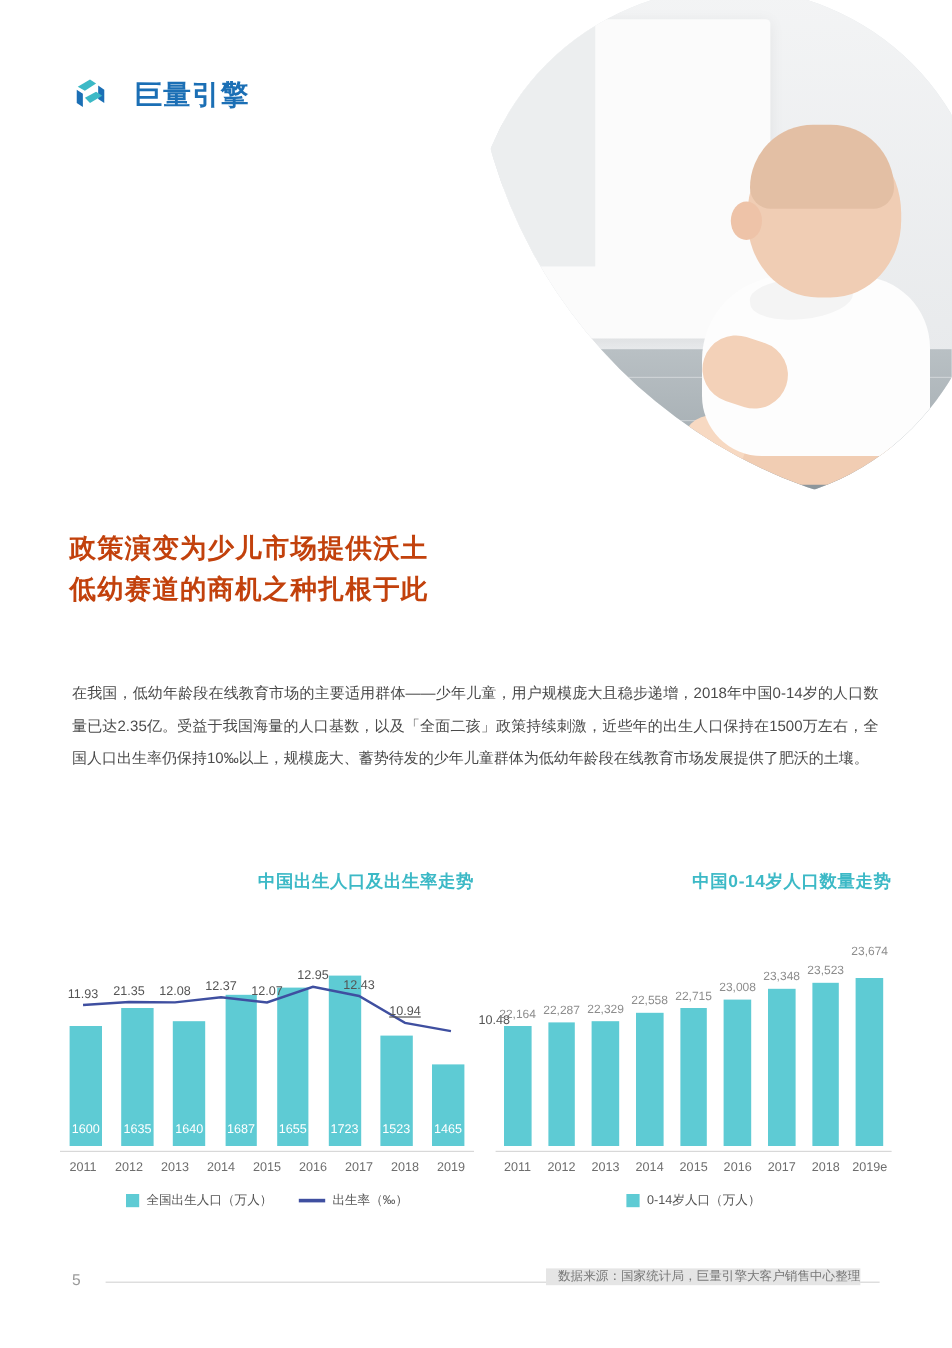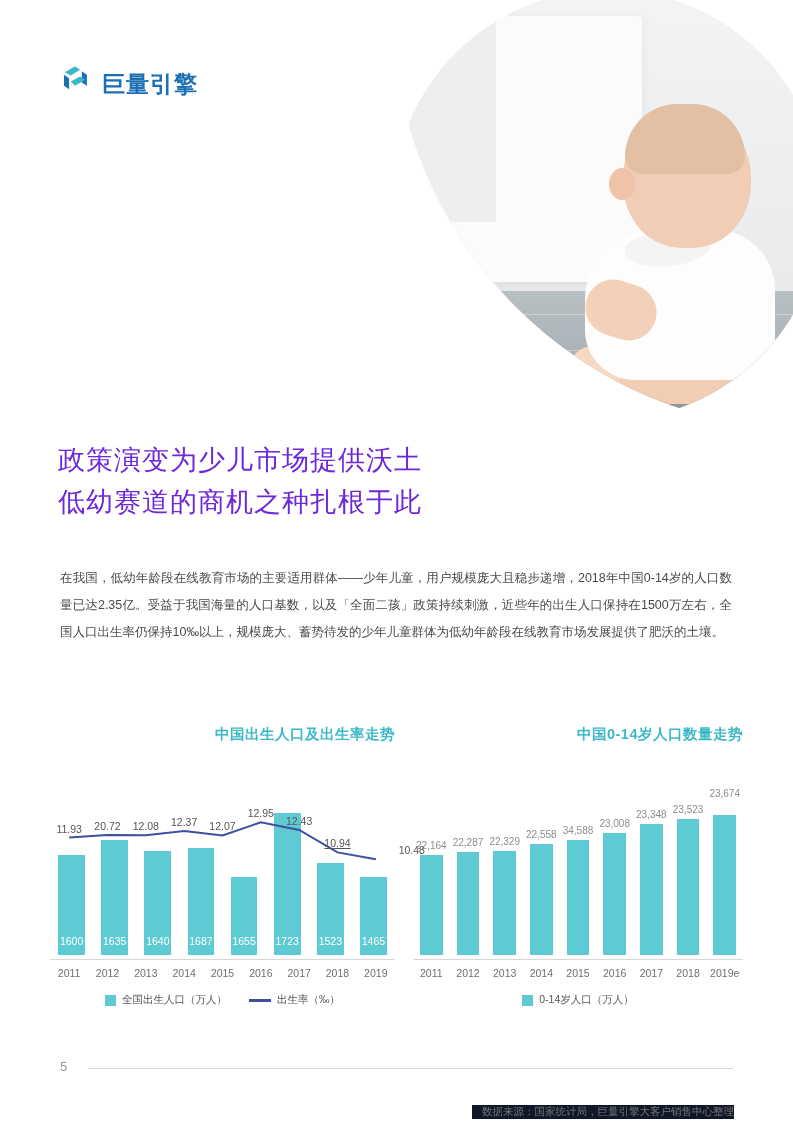--- a/index.html
+++ b/index.html
@@ -15,22 +15,22 @@
     position: relative;
     overflow: hidden;
   }
 
   
   .logo-wrap {
     position: absolute;
     left: 58px;
     top: 62px;
     display: flex;
-    align-items: flex-end;
-    gap: 10px;
+    align-items: center;
+    gap: 20px;
     z-index: 5;
   }
   .logo-mark {
     width: 34px;
     height: 34px;
     position: relative;
   }
   .logo-text {
     font-size: 23px;
     font-weight: bold;
@@ -191,24 +191,24 @@
   
   .headline {
     position: absolute;
     left: 58px;
     top: 440px;
     width: 560px;
     z-index: 4;
   }
   .headline h1 {
     margin: 0;
-    font-size: 27px;
+    font-size: 22px;
     line-height: 1.55;
-    color: #6d28d9;
-    font-weight: normal;
+    color: #c2410c;
+    font-weight: bold;
     letter-spacing: 1px;
   }
   .headline h1 .ln2 { display: block; }
 
   
   .paragraph {
     position: absolute;
     left: 60px;
     top: 565px;
     width: 672px;
@@ -349,27 +349,26 @@
   .footer-rule {
     position: absolute;
     left: 88px;
     right: 60px;
     top: 9px;
     height: 1px;
     background: #d6d6d6;
   }
   .footer-source {
     position: absolute;
-    right: 59px;
+    right: 76px;
     top: -2px;
-    background: #0f172a;
+    background: #e5e5e5;
     padding-left: 10px;
     font-size: 10.5px;
     color: #777;
-    margin-top: 48px;
   }
 </style>
 </head>
 <body>
 
 <div class="logo-wrap">
   <span class="logo-mark">
     <svg viewBox="0 0 40 40" width="34" height="34" aria-hidden="true">
       <path d="M8 12 L20 5 L26 9 L15 16 Z" fill="#3cb9c6"></path>
       <path d="M28 11 L34 15 L34 28 L28 24 Z" fill="#1b6fb5"></path>
@@ -428,51 +427,51 @@
             <div class="bar" style="height: 115px;">
               <div class="bar-inner-label">1635</div>
             </div>
           </div>
           <div class="bar-col">
             <div class="bar" style="height: 103.58px;">
               <div class="bar-inner-label">1640</div>
             </div>
           </div>
           <div class="bar-col">
-            <div class="bar" style="height: 107px;">
+            <div class="bar" style="height: 126px;">
               <div class="bar-inner-label">1687</div>
             </div>
           </div>
           <div class="bar-col">
-            <div class="bar" style="height: 78px;">
+            <div class="bar" style="height: 132px;">
               <div class="bar-inner-label">1655</div>
             </div>
           </div>
           <div class="bar-col">
             <div class="bar" style="height: 142px;">
               <div class="bar-inner-label">1723</div>
             </div>
           </div>
           <div class="bar-col">
             <div class="bar" style="height: 92.0247px;">
               <div class="bar-inner-label">1523</div>
             </div>
           </div>
           <div class="bar-col">
-            <div class="bar" style="height: 78px;">
+            <div class="bar" style="height: 68px;">
               <div class="bar-inner-label">1465</div>
             </div>
           </div>
         </div>
       <div class="line-layer" id="line-left">
           <svg viewBox="0 0 345 175" preserveAspectRatio="none">
             <path d="M19.2 57.5 L57.5 55.0 L95.8 55.3 L134.2 51.0 L172.5 55.4 L210.8 42.3 L249.2 50.0 L287.5 72.4 L325.8 79.3" fill="none" stroke="#3f4fa0" stroke-width="2"></path>
           </svg>
           <span class="line-label" style="left: 5.55556%; top: 54.55px;">11.93</span>
-          <span class="line-label" style="left: 16.6667%; top: 52px;">20.72</span>
+          <span class="line-label" style="left: 16.6667%; top: 52px;">21.35</span>
           <span class="line-label" style="left: 27.7778%; top: 52.3px;">12.08</span>
           <span class="line-label" style="left: 38.8889%; top: 47.95px;">12.37</span>
           <span class="line-label" style="left: 50%; top: 52.45px;">12.07</span>
           <span class="line-label" style="left: 61.1111%; top: 39.25px;">12.95</span>
           <span class="line-label" style="left: 72.2222%; top: 47.05px;">12.43</span>
           <span class="line-label" style="left: 83.3333%; top: 69.4px; text-decoration: underline;">10.94</span>
           <span class="line-label" style="left: 94.4444%; top: 76.3px; margin-left: 36px;">10.48</span>
         </div>
     </div>
     <div class="axis" id="axis-left">
@@ -512,21 +511,21 @@
           </div>
           <div class="bar-col">
             <div class="bar-top-label" style="bottom: 108.512px;">22,329</div>
             <div class="bar" style="height: 104.512px;"></div>
           </div>
           <div class="bar-col">
             <div class="bar-top-label" style="bottom: 114.554px;">22,558</div>
             <div class="bar" style="height: 110.554px;"></div>
           </div>
           <div class="bar-col">
-            <div class="bar-top-label" style="bottom: 118.697px;">34,588</div>
+            <div class="bar-top-label" style="bottom: 118.697px;">22,715</div>
             <div class="bar" style="height: 114.697px;"></div>
           </div>
           <div class="bar-col">
             <div class="bar-top-label" style="bottom: 126.427px;">23,008</div>
             <div class="bar" style="height: 122.427px;"></div>
           </div>
           <div class="bar-col">
             <div class="bar-top-label" style="bottom: 135.398px;">23,348</div>
             <div class="bar" style="height: 131.398px;"></div>
           </div>

